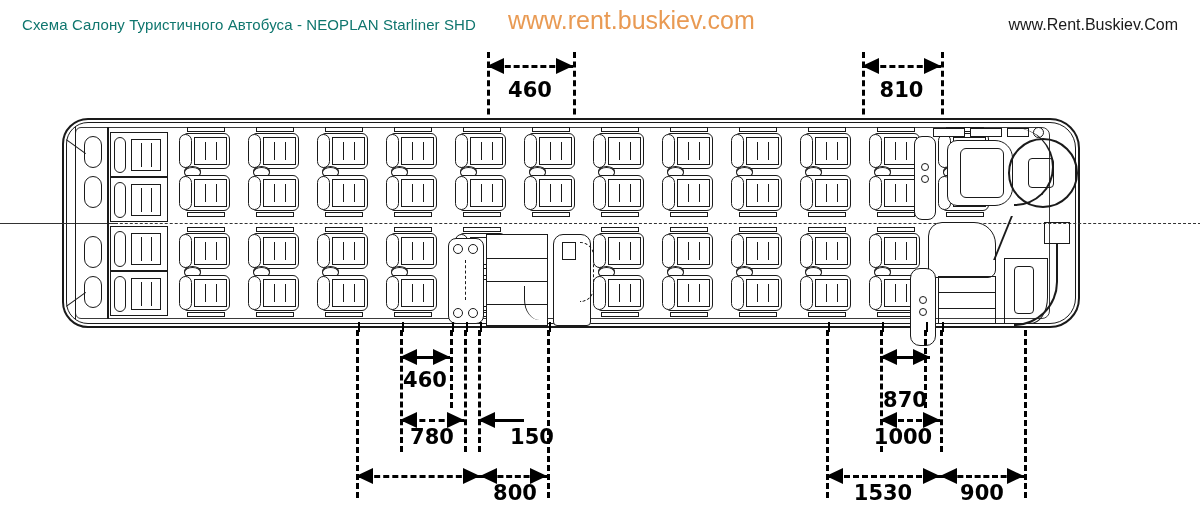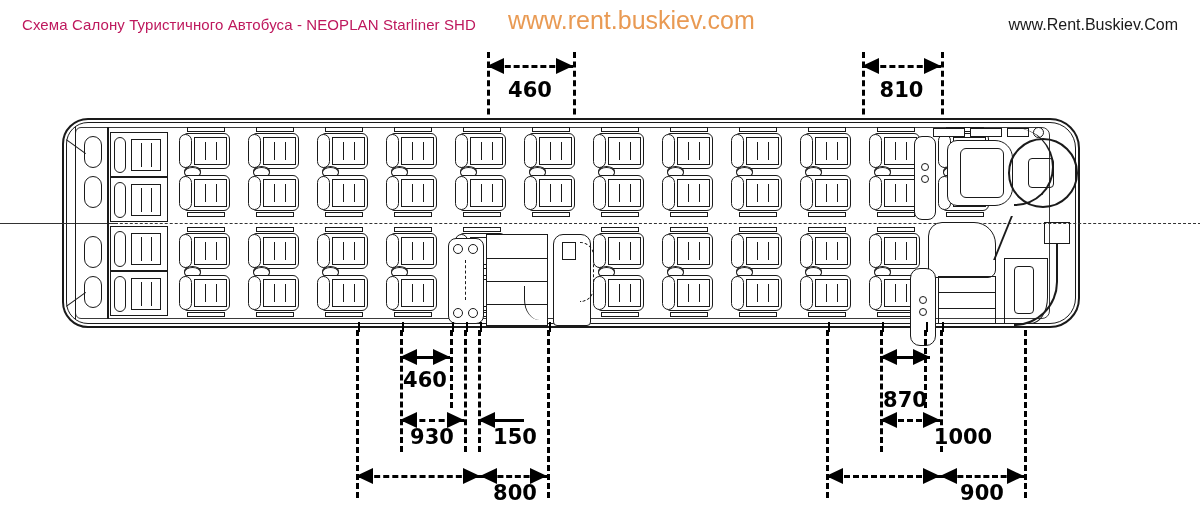--- a/index.html
+++ b/index.html
@@ -14,21 +14,21 @@
     height: 531px;
     background: #ffffff;
     overflow: hidden;
   }
 
   
   .title {
     position: absolute;
     left: 22px; top: 16px;
     font-size: 15px;
-    color: #be185d;
+    color: #0f766e;
     white-space: nowrap;
     letter-spacing: 0.1px;
   }
   .site-right {
     position: absolute;
     right: 22px; top: 16px;
     font-size: 16px;
     color: #1a1a1a;
     white-space: nowrap;
   }
@@ -786,27 +786,27 @@
       <div class="ah left"></div>
       <div class="ah right"></div>
   </div>
   <div class="dimlabel" style="left:390px; top:368px; width:70px;">460</div>
 
   <div class="dimrow" style="left:400px; top:410px; width:64px;">
     <div class="bar"></div>
       <div class="ah left"></div>
       <div class="ah right"></div>
   </div>
-  <div class="dimlabel" style="left:392px; top:425px; width:80px;">930</div>
+  <div class="dimlabel" style="left:392px; top:425px; width:80px;">780</div>
 
   <div class="dimrow" style="left:478px; top:410px; width:46px;">
     <div class="bar solidbar"></div>
       <div class="ah left"></div>
   </div>
-  <div class="dimlabel" style="left:485px; top:425px; width:60px;">150</div>
+  <div class="dimlabel" style="left:502px; top:425px; width:60px;">150</div>
 
   <div class="dimrow" style="left:356px; top:466px; width:124px;">
     <div class="bar"></div>
       <div class="ah left"></div>
       <div class="ah right"></div>
   </div>
 
   <div class="dimrow" style="left:480px; top:466px; width:67px;">
     <div class="bar"></div>
       <div class="ah left"></div>
@@ -819,27 +819,28 @@
       <div class="ah left"></div>
       <div class="ah right"></div>
   </div>
   <div class="dimlabel" style="left:870px; top:368px; width:70px;margin-top:20px;">870</div>
 
   <div class="dimrow" style="left:880px; top:410px; width:60px;">
     <div class="bar"></div>
       <div class="ah left"></div>
       <div class="ah right"></div>
   </div>
-  <div class="dimlabel" style="left:920px; top:425px; width:86px;">1000</div>
+  <div class="dimlabel" style="left:860px; top:425px; width:86px;">1000</div>
 
   <div class="dimrow" style="left:826px; top:466px; width:114px;">
     <div class="bar"></div>
       <div class="ah left"></div>
       <div class="ah right"></div>
   </div>
+  <div class="dimlabel" style="left:826px; top:481px; width:114px;">1530</div>
 
   <div class="dimrow" style="left:940px; top:466px; width:84px;">
     <div class="bar"></div>
       <div class="ah left"></div>
       <div class="ah right"></div>
   </div>
   <div class="dimlabel" style="left:940px; top:481px; width:84px;">900</div>
 
 </div>
 

